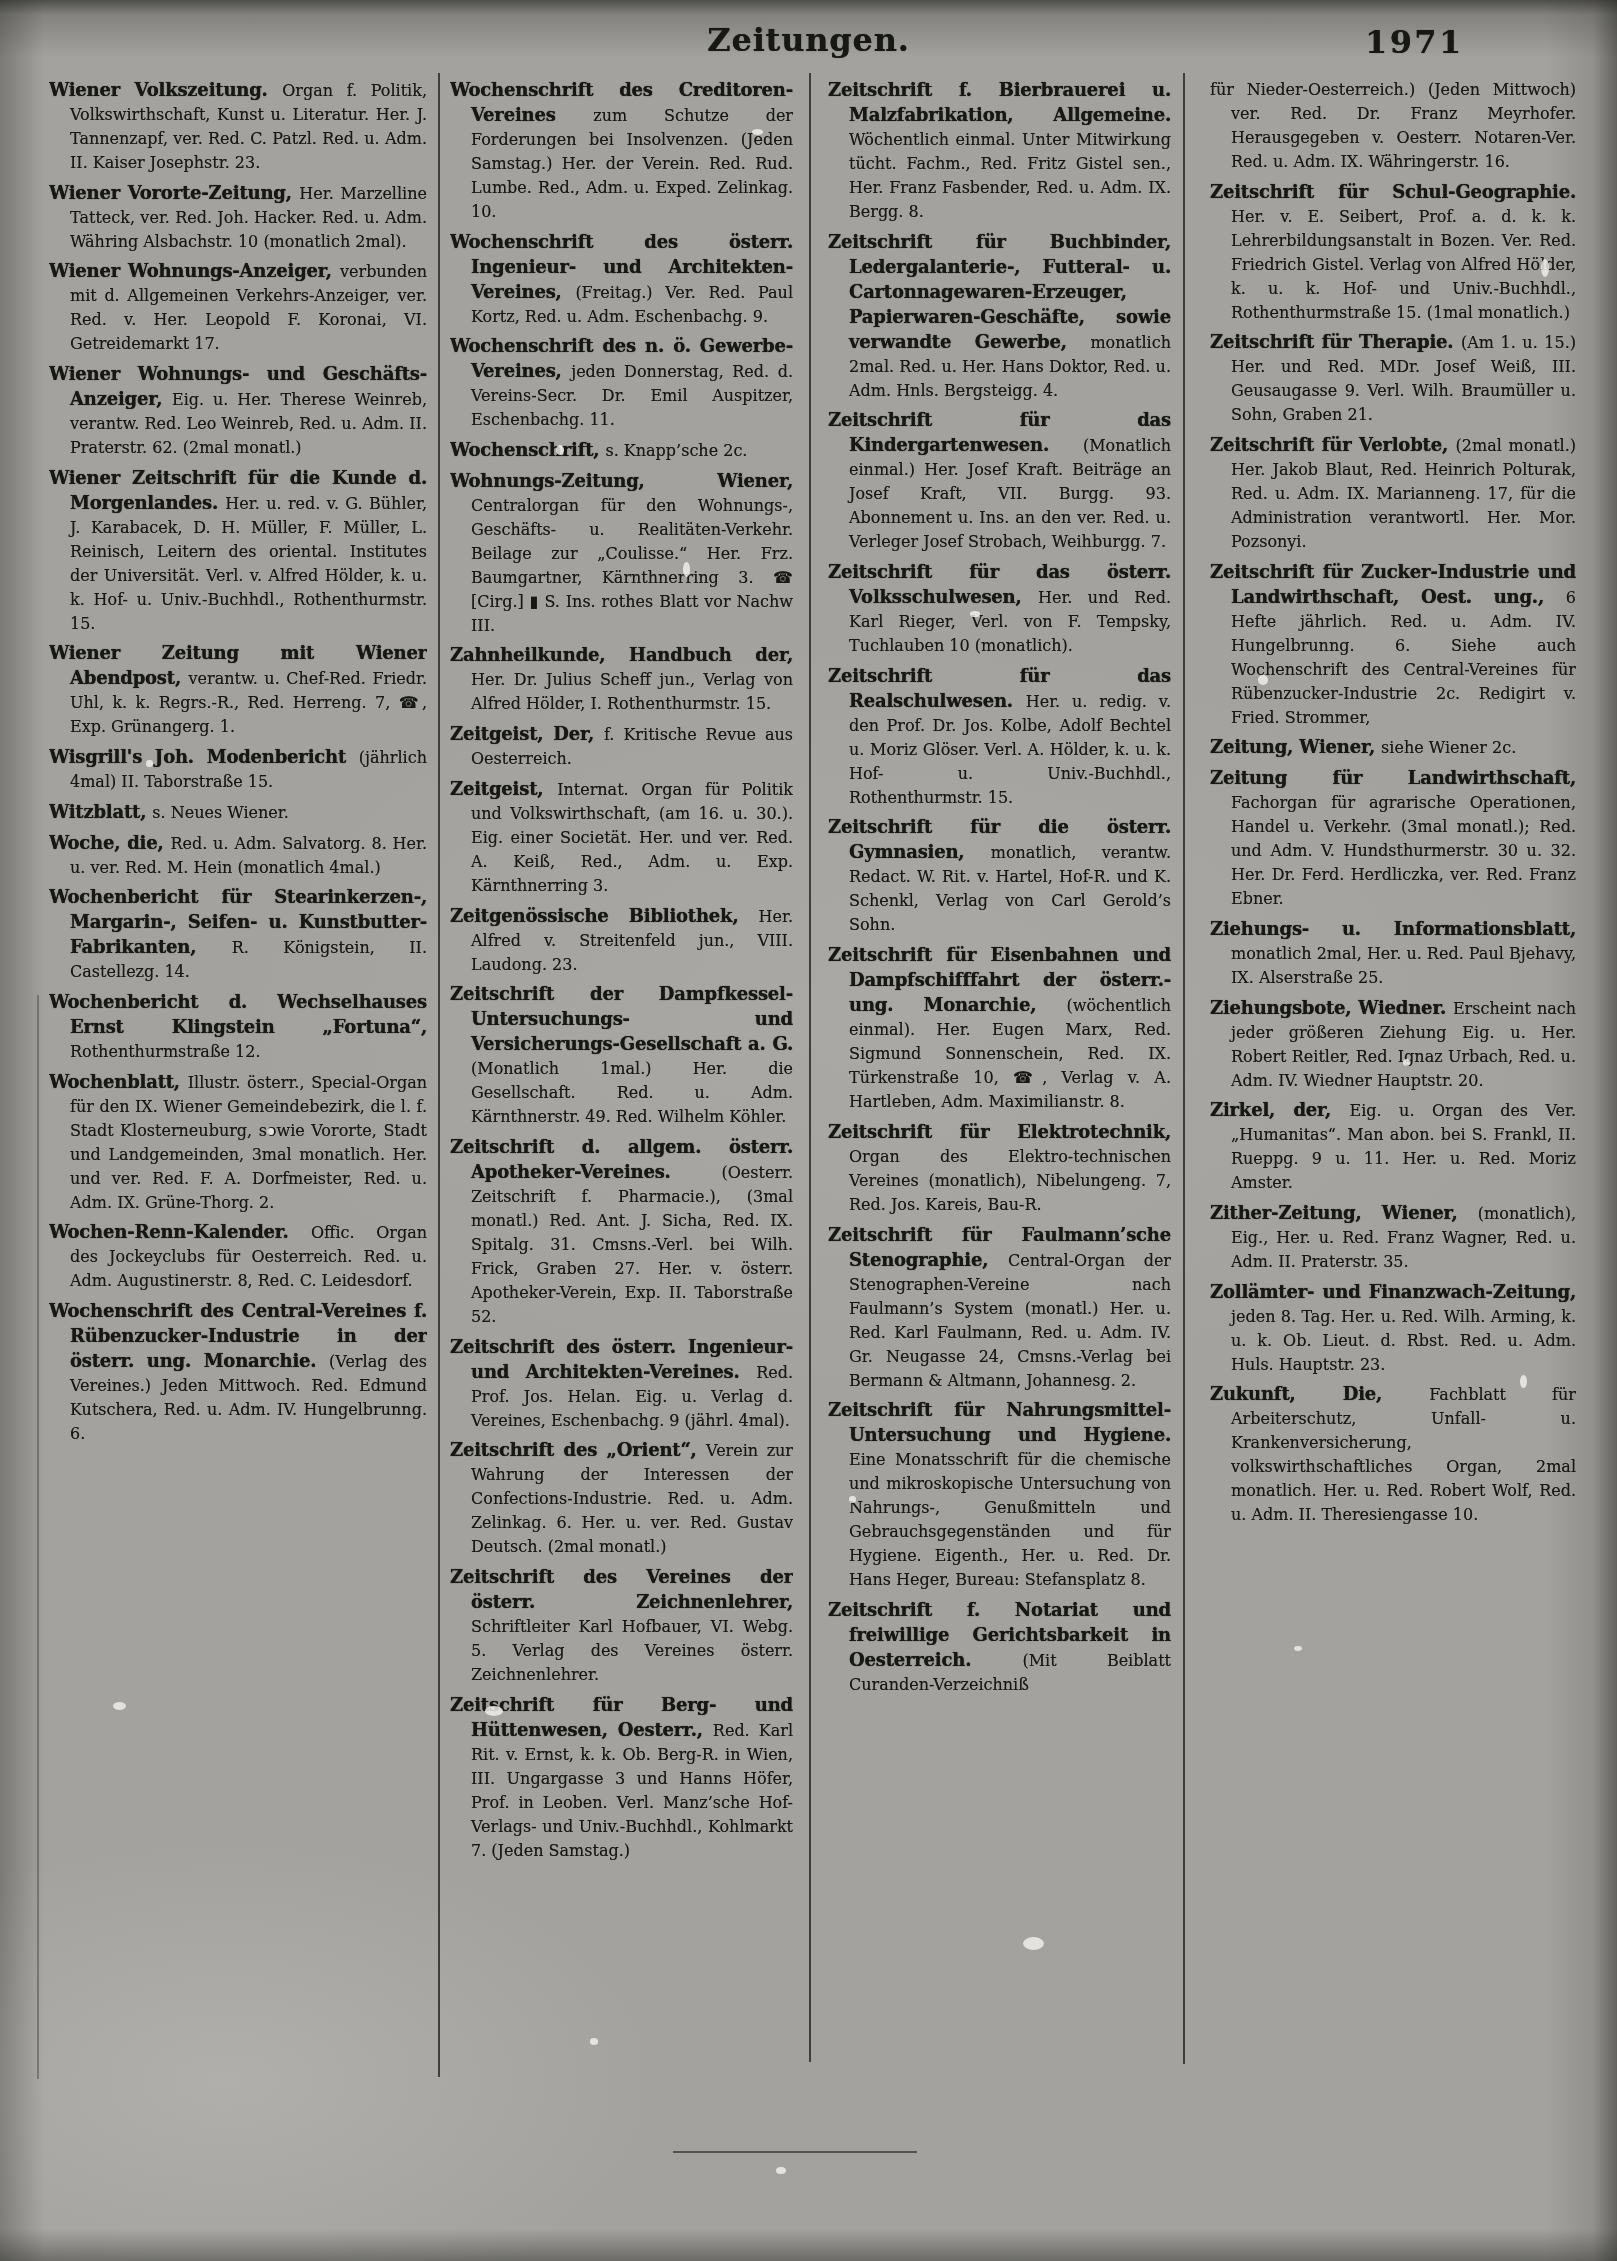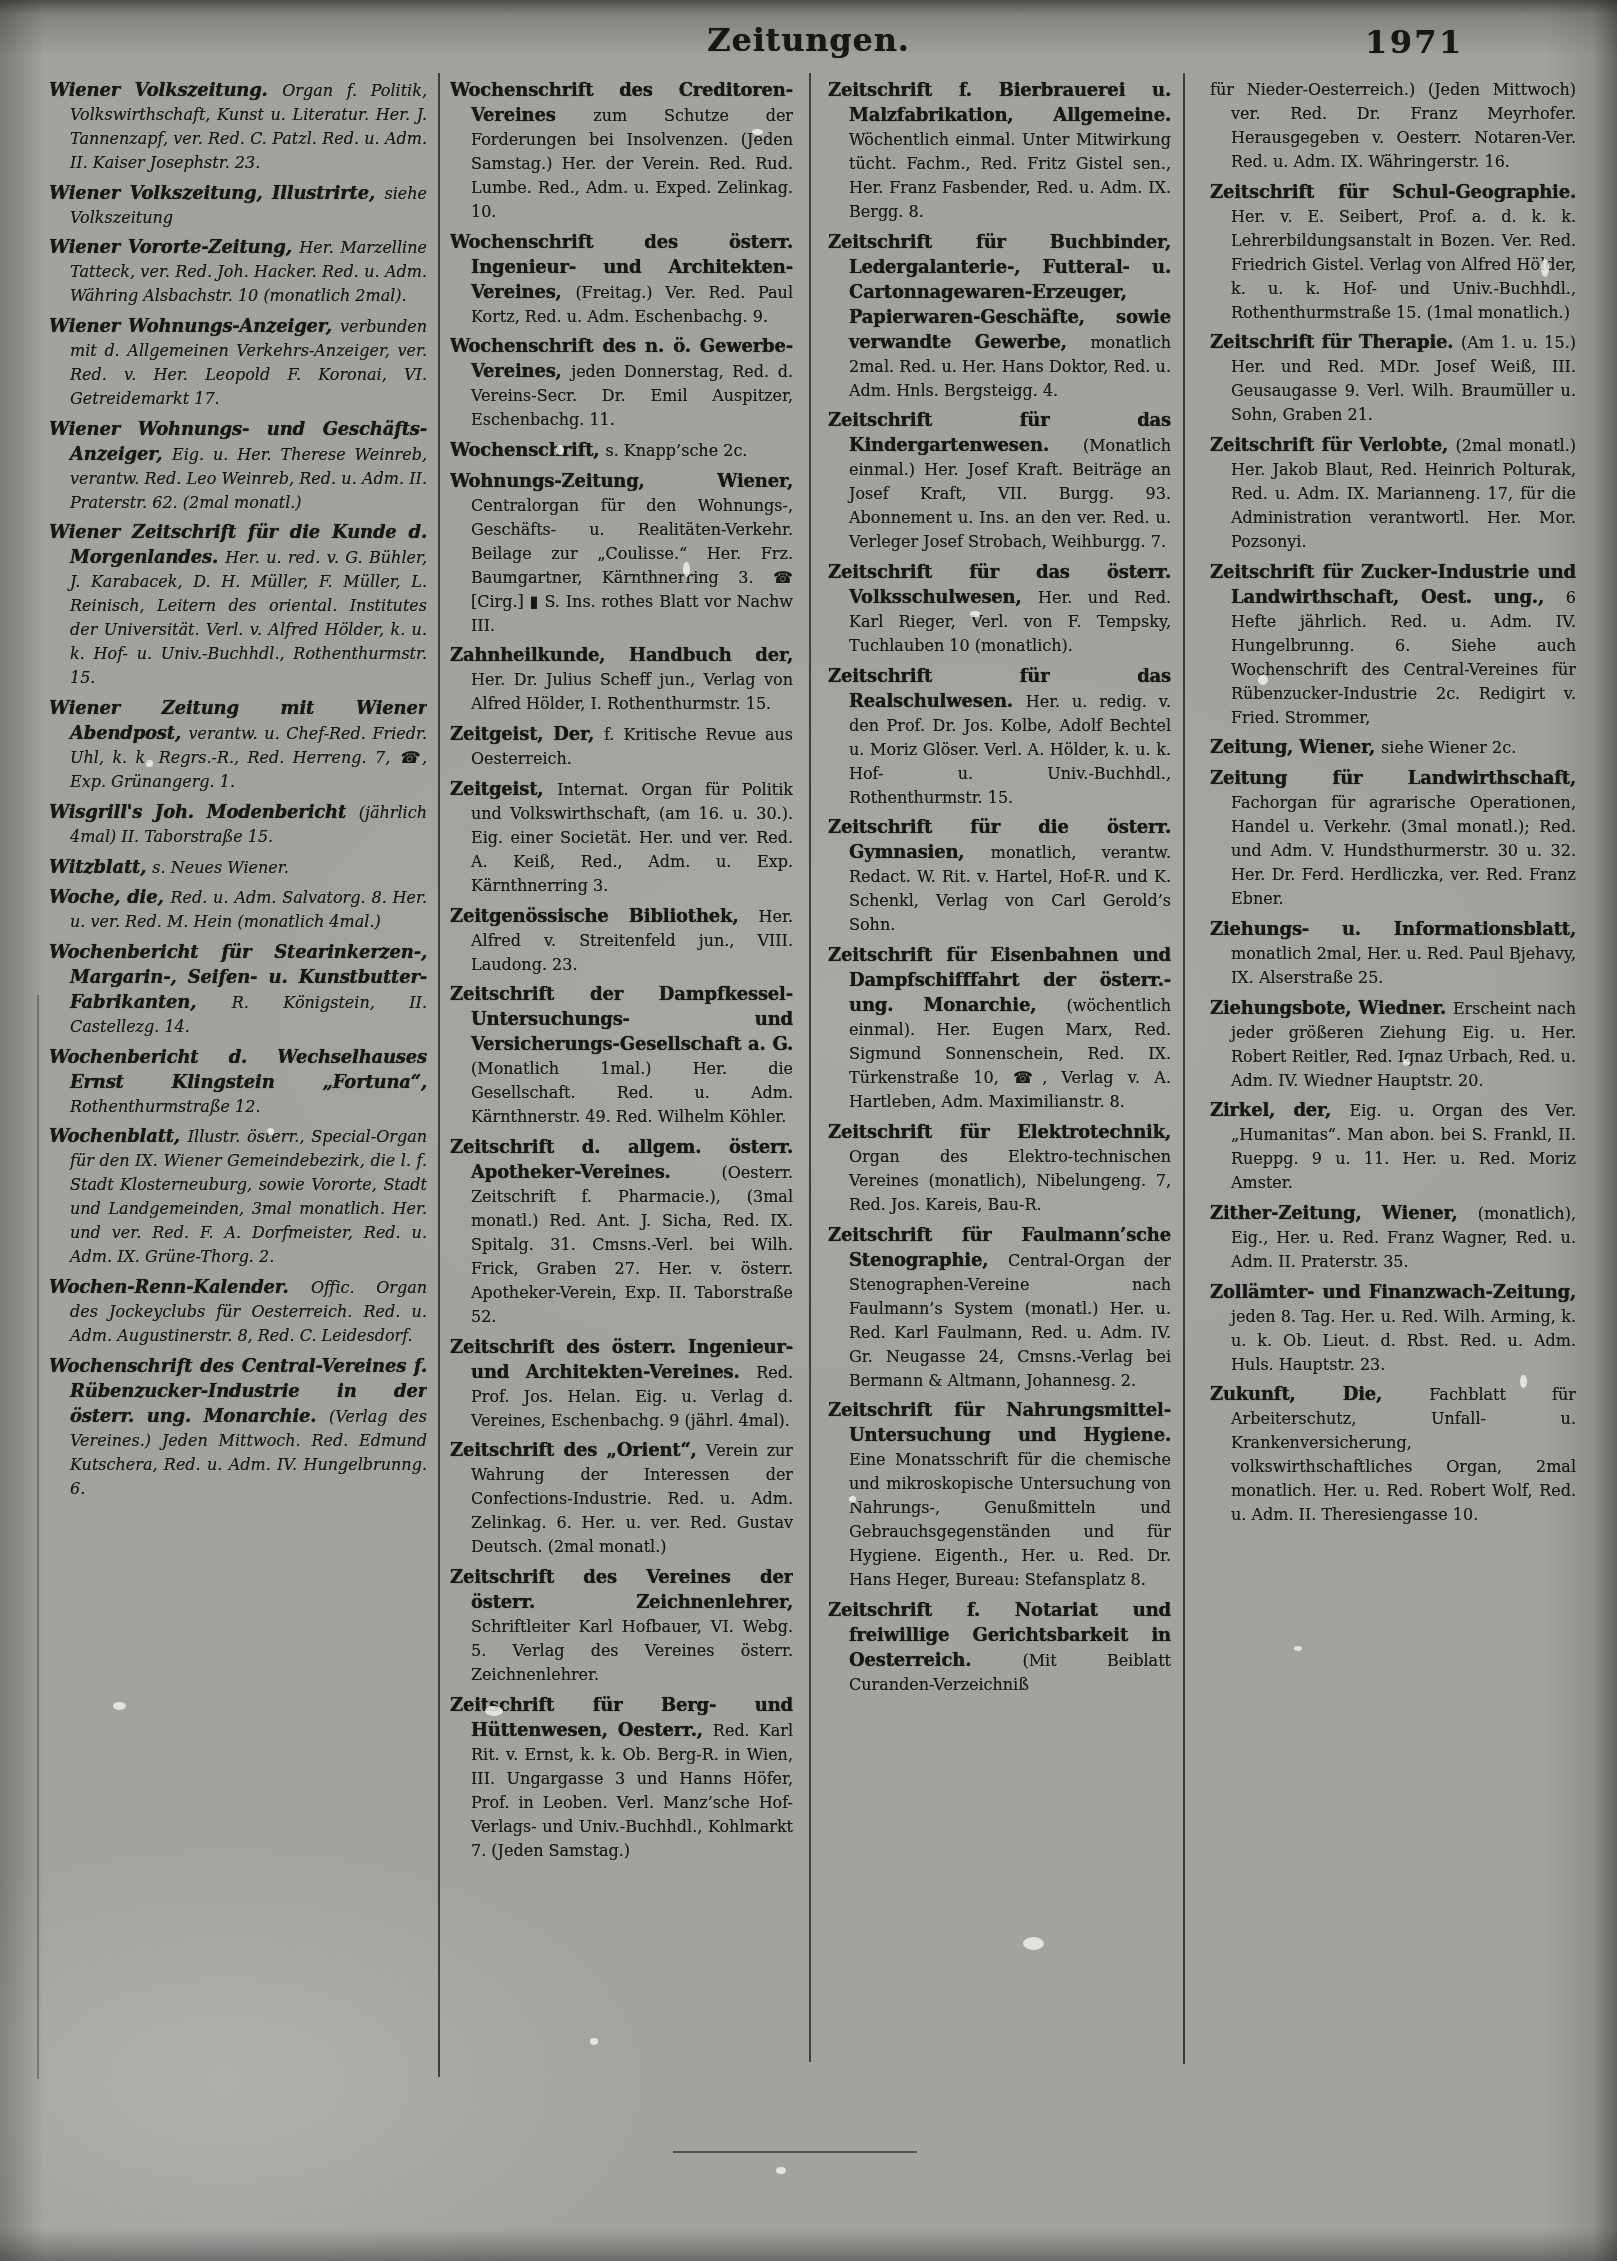--- a/index.html
+++ b/index.html
@@ -26,21 +26,21 @@
   .page-number{
     position:absolute;top:22.6px;left:1365px;width:162px;
     font-size:32px;font-weight:bold;letter-spacing:2.4px;
     text-shadow:0 0 0.8px rgba(20,20,18,.7);
   }
   .col{
     position:absolute;top:78px;height:2006px;overflow:hidden;
     text-align:justify;font-size:16px;line-height:24px;
     text-shadow:0 0 0.5px rgba(23,23,20,.55);
   }
-  #c0{left:49px;width:378px;font-style:italic;}
+  #c0{left:49px;width:378px;}
   #c1{left:450px;width:343px;}
   #c2{left:828px;width:343px;}
   #c3{left:1210px;width:366px;}
   .entry{margin:0 0 5.7px 0;padding-left:21px;text-indent:-21px;}
   .entry .t{
     font-weight:bold;font-size:18px;letter-spacing:-0.2px;
     text-shadow:0 0 0.9px rgba(15,15,12,.95);
   }
   .vrule{position:absolute;top:73px;width:1.6px;height:2004px;background:rgba(28,28,25,.75);}
   #r0{left:438px;}
@@ -52,21 +52,20 @@
 </head>
 <body>
 
 <div class="page">
 
   <div class="header-title">Zeitungen.</div>
   <div class="page-number">1971</div>
 
   <div class="col" id="c0">
       <p class="entry"><b class="t">Wiener Volkszeitung. </b><span>Organ f. Politik, Volkswirthschaft, Kunst u. Literatur. Her. J. Tannenzapf, ver. Red. C. Patzl. Red. u. Adm. II. Kaiser Josephstr. 23.</span></p>
-      <p class="entry"><b class="t">Wiener Volkszeitung, Illustrirte, </b><span>siehe Volkszeitung</span></p>
       <p class="entry"><b class="t">Wiener Vororte-Zeitung, </b><span>Her. Marzelline Tatteck, ver. Red. Joh. Hacker. Red. u. Adm. Währing Alsbachstr. 10 (monatlich 2mal).</span></p>
       <p class="entry"><b class="t">Wiener Wohnungs-Anzeiger, </b><span>verbunden mit d. Allgemeinen Verkehrs-Anzeiger, ver. Red. v. Her. Leopold F. Koronai, VI. Getreidemarkt 17.</span></p>
       <p class="entry"><b class="t">Wiener Wohnungs- und Geschäfts-Anzeiger, </b><span>Eig. u. Her. Therese Weinreb, verantw. Red. Leo Weinreb, Red. u. Adm. II. Praterstr. 62. (2mal monatl.)</span></p>
       <p class="entry"><b class="t">Wiener Zeitschrift für die Kunde d. Morgenlandes. </b><span>Her. u. red. v. G. Bühler, J. Karabacek, D. H. Müller, F. Müller, L. Reinisch, Leitern des oriental. Institutes der Universität. Verl. v. Alfred Hölder, k. u. k. Hof- u. Univ.-Buchhdl., Rothenthurmstr. 15.</span></p>
       <p class="entry"><b class="t">Wiener Zeitung mit Wiener Abendpost, </b><span>verantw. u. Chef-Red. Friedr. Uhl, k. k. Regrs.-R., Red. Herreng. 7, ☎, Exp. Grünangerg. 1.</span></p>
       <p class="entry"><b class="t">Wisgrill's Joh. Modenbericht </b><span>(jährlich 4mal) II. Taborstraße 15.</span></p>
       <p class="entry"><b class="t">Witzblatt, </b><span>s. Neues Wiener.</span></p>
       <p class="entry"><b class="t">Woche, die, </b><span>Red. u. Adm. Salvatorg. 8. Her. u. ver. Red. M. Hein (monatlich 4mal.)</span></p>
       <p class="entry"><b class="t">Wochenbericht für Stearinkerzen-, Margarin-, Seifen- u. Kunstbutter-Fabrikanten, </b><span>R. Königstein, II. Castellezg. 14.</span></p>
       <p class="entry"><b class="t">Wochenbericht d. Wechselhauses Ernst Klingstein „Fortuna“, </b><span>Rothenthurmstraße 12.</span></p>

